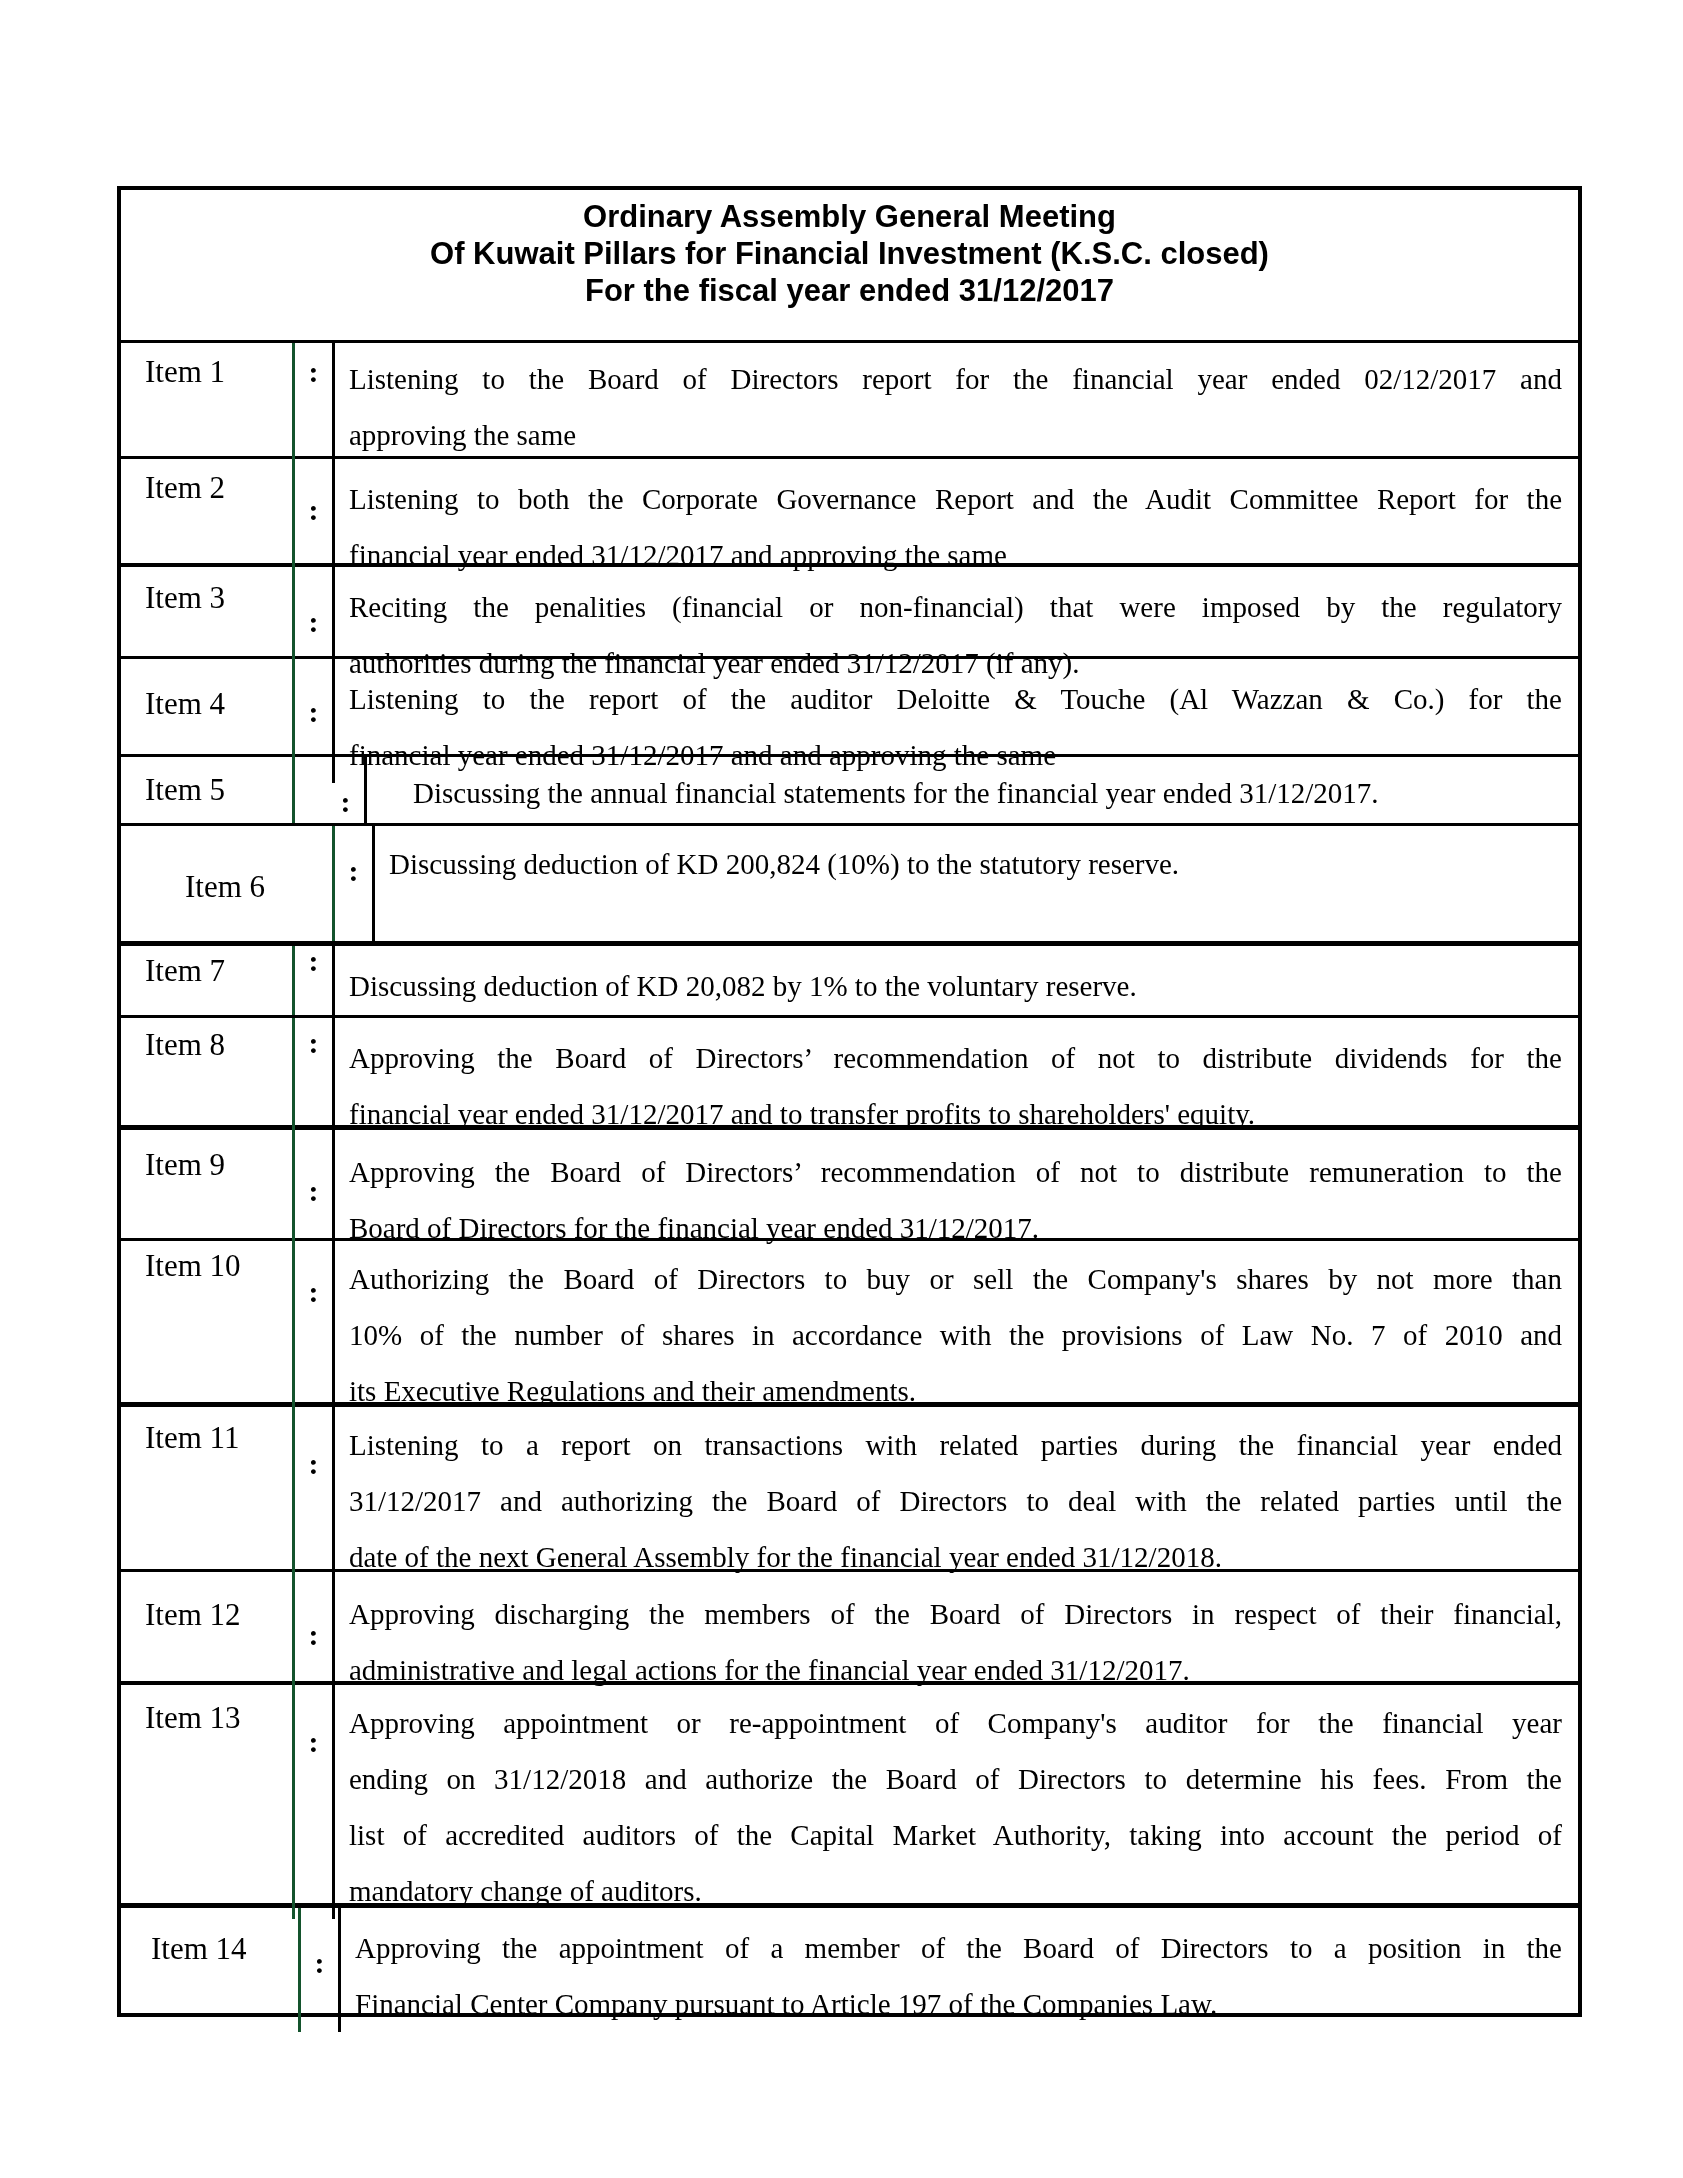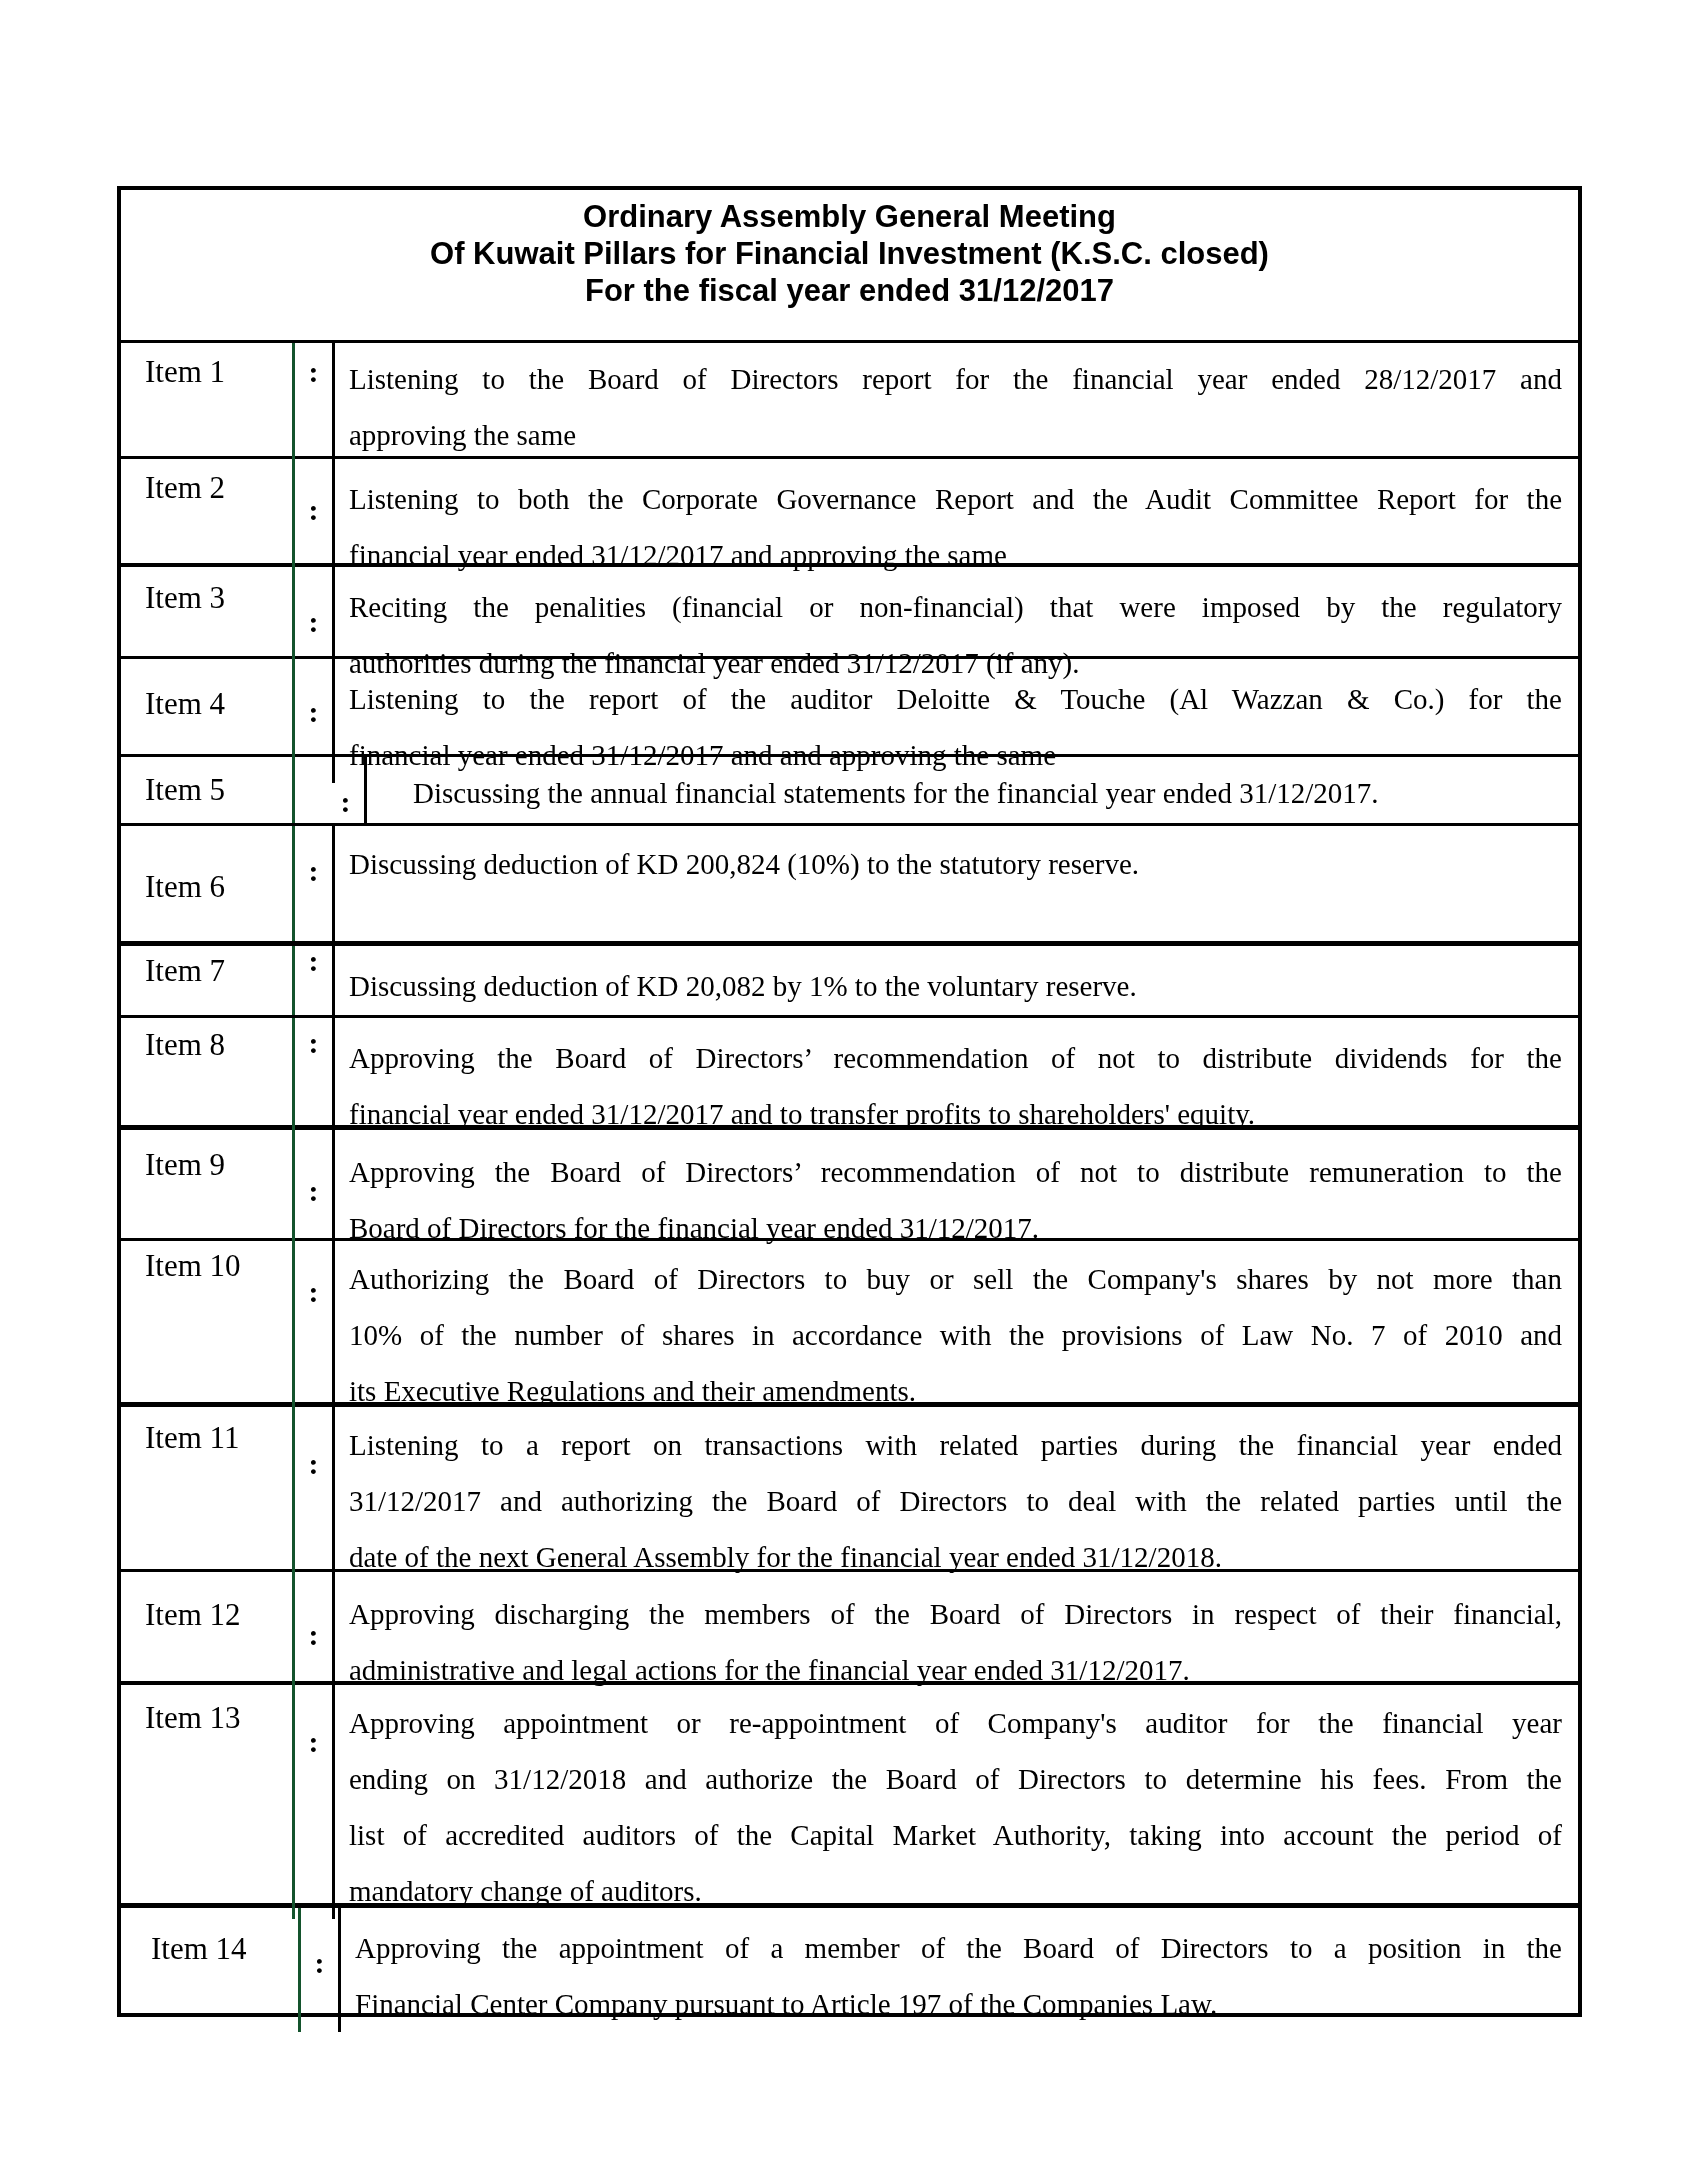--- a/index.html
+++ b/index.html
@@ -65,21 +65,21 @@
   .cell-text .line:not(:last-child) {
     text-align: justify;
     text-align-last: justify;
   }
   
   .doc-table > :nth-child(2)  { height: 116px; --lpt:12px; --cpt:14px; --tpt:8px;  }
   .doc-table > :nth-child(3)  { height: 107px; --lpt:12px; --cpt:36px; --tpt:12px; }
   .doc-table > :nth-child(4)  { height: 93px; --lpt:14px; --cpt:40px; --tpt:12px; border-top-width:4px; }
   .doc-table > :nth-child(5)  { height: 98px; --lpt:28px; --cpt:38px; --tpt:12px; }
   .doc-table > :nth-child(6)  { height: 69px; gap: 32px;  --lpt:16px; --cpt:30px; --tpt:8px;  }
-  .doc-table > :nth-child(7)  { height: 118px; --lpt:44px; --cpt:30px; --tpt:10px; }
+  .doc-table > :nth-child(7)  { height: 118px; padding-left: 40px; --lpt:44px; --cpt:30px; --tpt:10px; }
   .doc-table > :nth-child(8)  { height: 74px;  --lpt:8px;  --cpt:0px;  --tpt:12px; border-top-width:5px; }
   .doc-table > :nth-child(9)  { height: 110px; --lpt:10px; --cpt:10px; --tpt:12px; }
   .doc-table > :nth-child(10) { height: 113px; --lpt:18px; --cpt:46px; --tpt:14px; border-top-width:5px; }
   .doc-table > :nth-child(11) { height: 164px; --lpt:8px;  --cpt:36px; --tpt:10px; }
   .doc-table > :nth-child(12) { height: 167px; --lpt:14px; --cpt:42px; --tpt:10px; border-top-width:5px; }
   .doc-table > :nth-child(13) { height: 112px; --lpt:26px; --cpt:48px; --tpt:14px; }
   .doc-table > :nth-child(14) { height: 222px; --lpt:16px; --cpt:42px; --tpt:10px; border-top-width:4px; }
   .doc-table > :nth-child(15) { height: 110px; --lpt:24px; --cpt:40px; --tpt:12px; border-top-width:5px;padding-left:6px; }
 </style>
 </head>
@@ -90,21 +90,21 @@
     <div class="doc-header">
       <div>Ordinary Assembly General Meeting</div>
       <div>Of Kuwait Pillars for Financial Investment (K.S.C. closed)</div>
       <div>For the fiscal year ended 31/12/2017</div>
     </div>
 
   <div class="doc-row">
     <div class="cell-label">Item 1</div>
     <div class="cell-colon"><span>:</span></div>
     <div class="cell-text">
-          <div class="line">Listening to the Board of Directors report for the financial year ended 28/12/2017 and</div>
+          <div class="line">Listening to the Board of Directors report for the financial year ended 02/12/2017 and</div>
           <div class="line">approving the same</div>
         </div>
   </div>
       <div class="doc-row">
     <div class="cell-label">Item 2</div>
     <div class="cell-colon"><span>:</span></div>
     <div class="cell-text">
           <div class="line">Listening to both the Corporate Governance Report and the Audit Committee Report for the</div>
           <div class="line">financial year ended 31/12/2017 and approving the same</div>
         </div>

